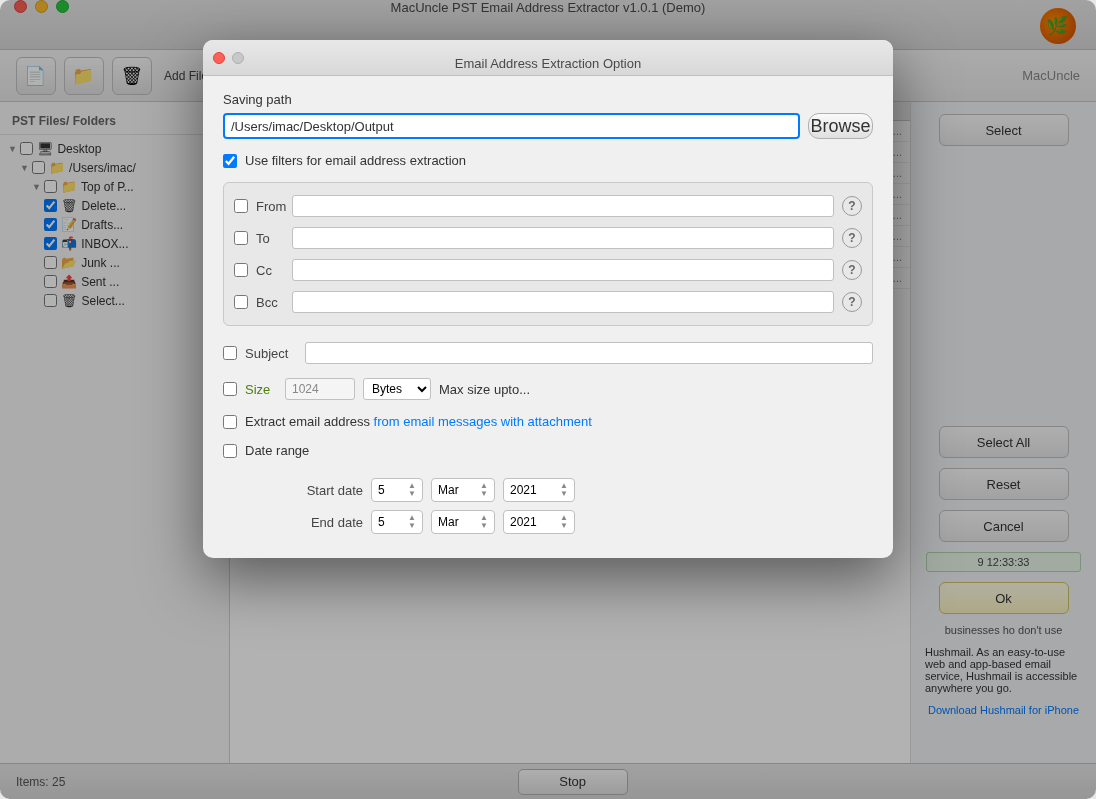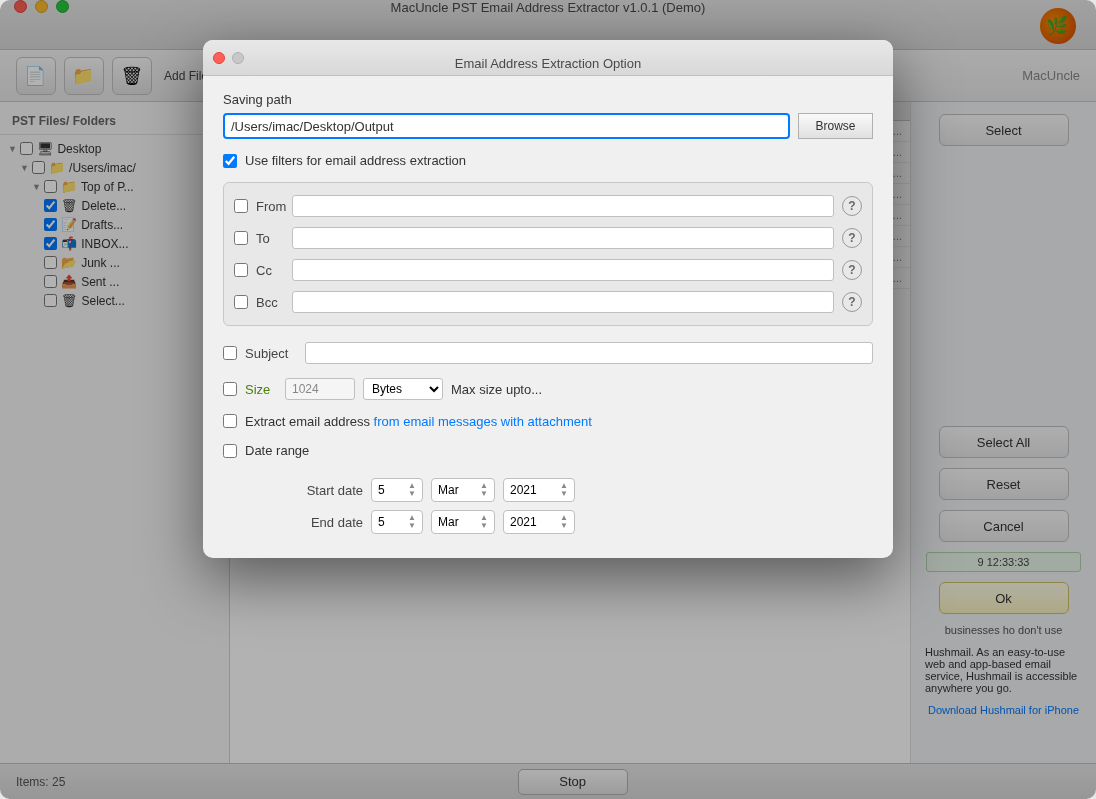--- a/index.html
+++ b/index.html
@@ -323,26 +323,26 @@
       border: 2px solid #007aff;
       border-radius: 4px;
       background: white;
       padding: 0 6px;
       font-size: 13px;
       color: #333;
       outline: none;
     }
 
     .browse-btn {
-      width: 75px;
+      width: 65px;
       height: 26px;
       background: linear-gradient(to bottom, #fafafa, #e0e0e0);
       border: 1px solid #b0b0b0;
-      border-radius: 0;
-      font-size: 12px;
+      border-radius: 11px;
+      font-size: 18px;
       color: #333;
       cursor: pointer;
       display: flex;
       align-items: center;
       justify-content: center;
     }
 
     .filter-checkbox-row {
       display: flex;
       align-items: center;
@@ -479,32 +479,32 @@
       color: #888;
     }
 
     .size-select {
       height: 22px;
       border: 1px solid #c0c0c0;
       border-radius: 3px;
       background: white;
       padding: 0 4px;
       font-size: 12px;
-      width: 80px;
+      width: 68px;
     }
 
     .max-size-label {
       font-size: 13px;
       color: #333;
     }
 
     
     .attachment-row {
       display: flex;
-      align-items: flex-start;
+      align-items: flex-end;
       gap: 8px;
       margin-bottom: 14px;
     }
 
     .attach-checkbox {
       width: 14px;
       height: 14px;
       accent-color: #007aff;
     }
 

